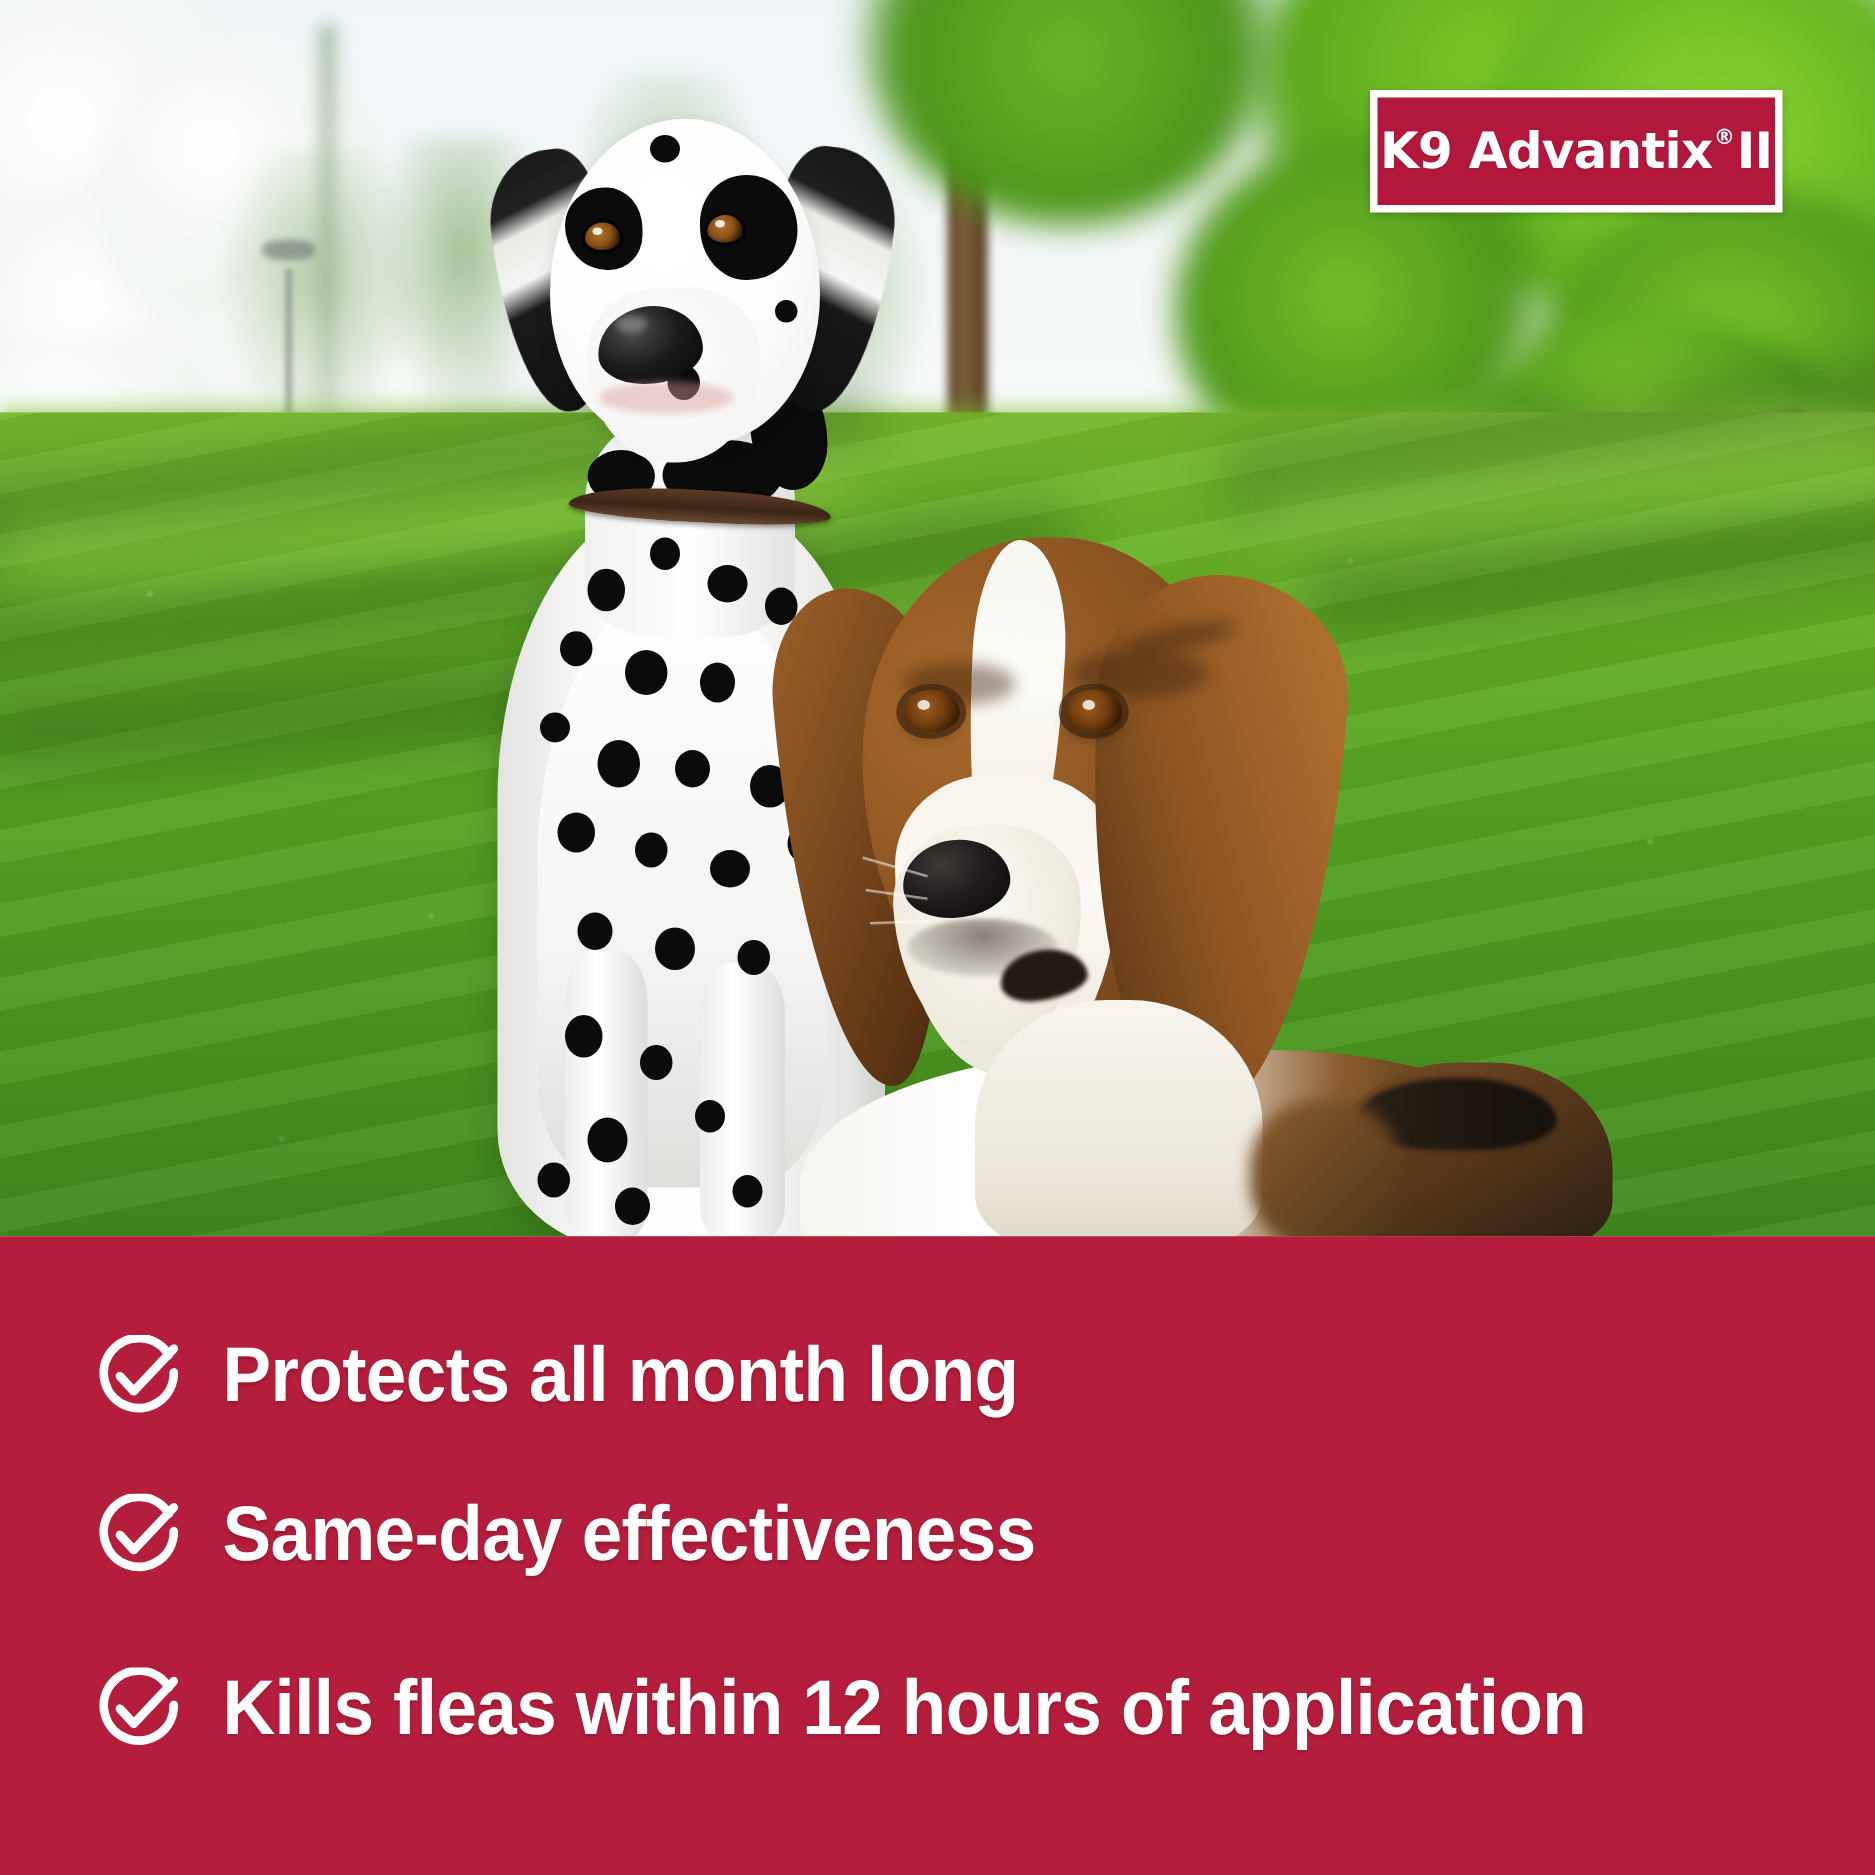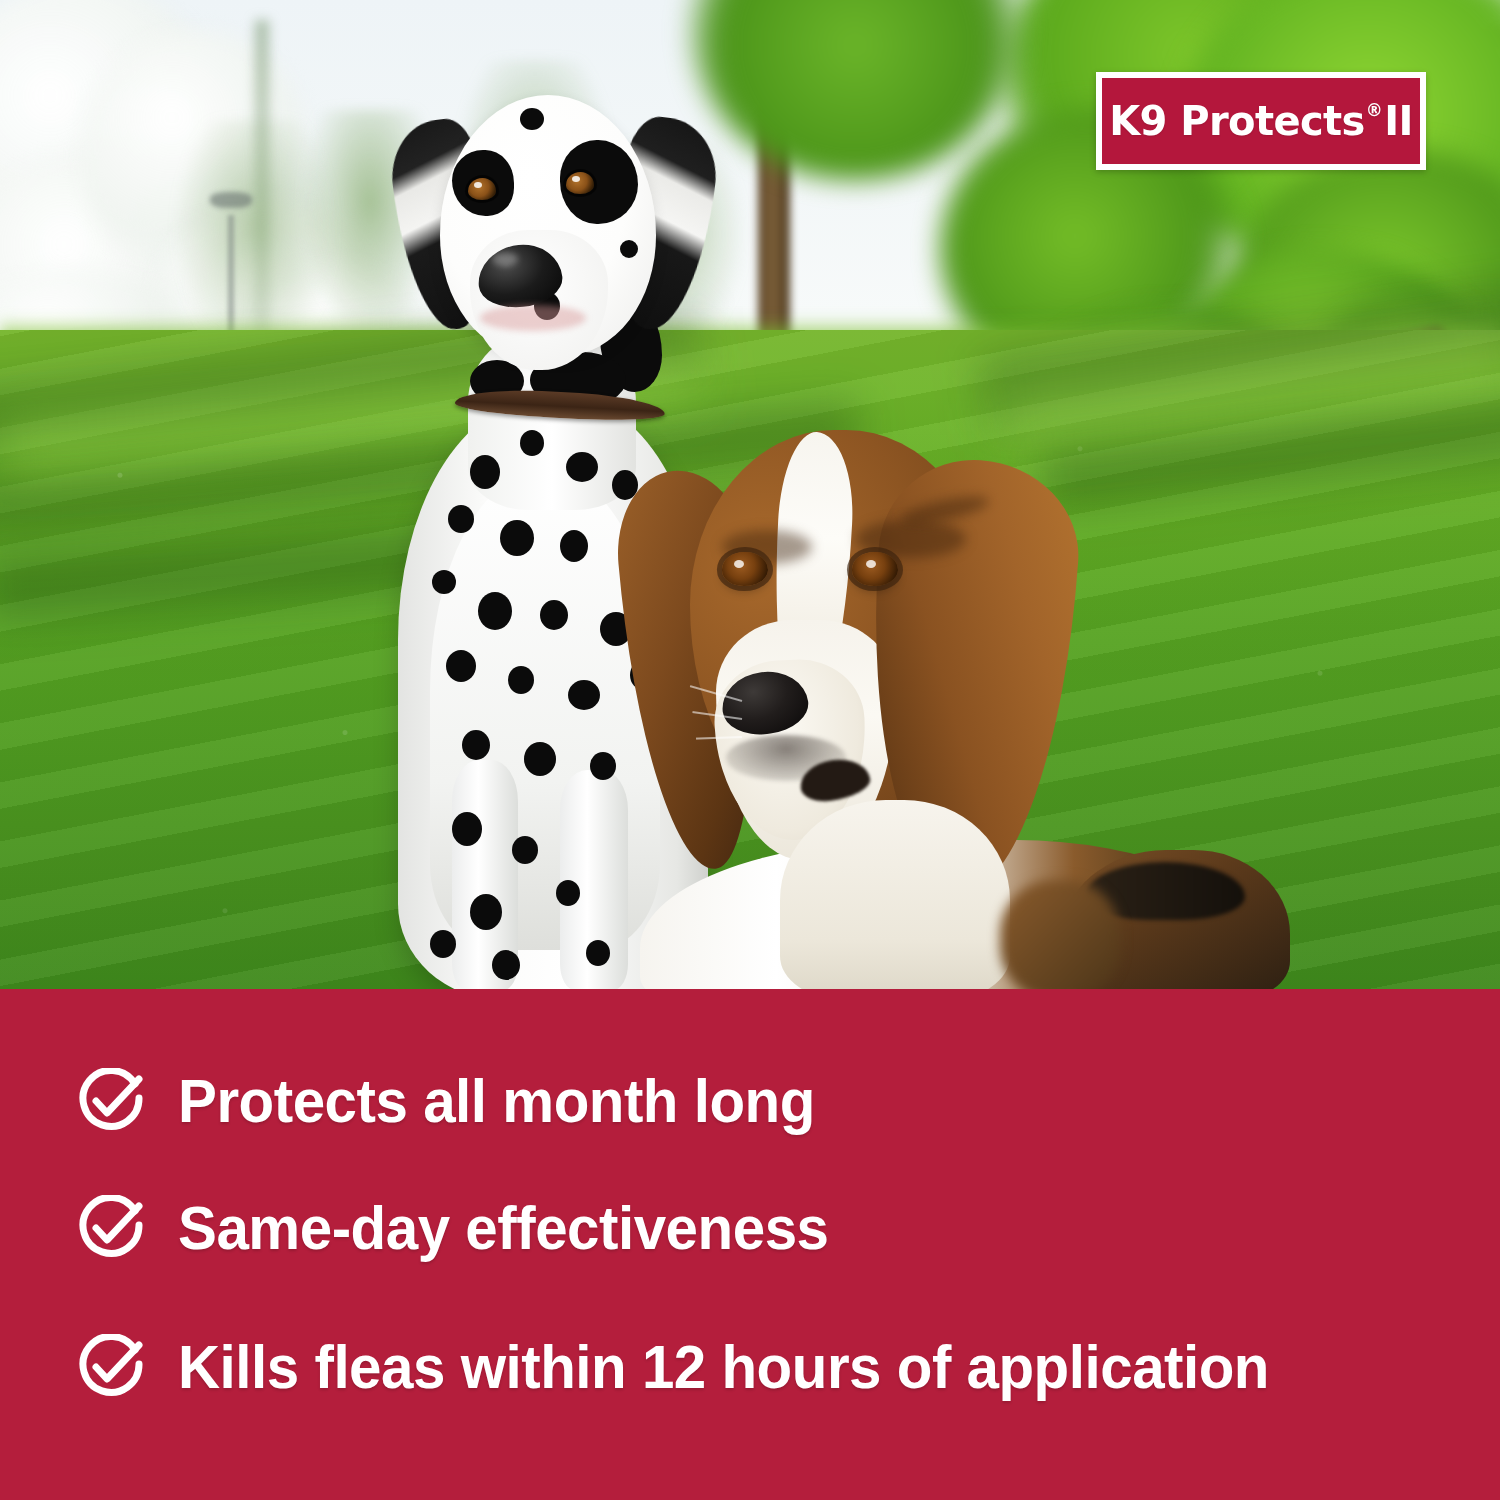--- a/index.html
+++ b/index.html
@@ -486,21 +486,21 @@
       <div class="bas-whisker" style="left:696px;top:736px;width:46px;transform:rotate(-2deg);"></div>
 
       <div style="position:absolute;left:780px;top:800px;width:230px;height:200px;background:linear-gradient(to bottom,#f7f4ed,#ece7da 70%,#ddd7c7);border-radius:46% 46% 28% 28%/50% 50% 22% 22%;"></div>
       <div style="position:absolute;left:1000px;top:880px;width:120px;height:120px;background:linear-gradient(135deg,#8a5b2c,#4a3418);border-radius:45%;filter:blur(6px);"></div>
     </div>
 
   </div>
 
   <div class="logo">
     <div class="logo-inner">
-      <div class="logo-text"><span>K9 Protects</span><span class="reg">®</span><span class="ii">II</span></div>
+      <div class="logo-text"><span>K9 Advantix</span><span class="reg">®</span><span class="ii">II</span></div>
     </div>
   </div>
 
   <div class="banner">
     <div class="bullets">
 
       <div class="bullet-row" style="top:206px;">
         <span>
           <svg class="chk" viewBox="0 0 66 66" aria-hidden="true">
             <path d="M57 16 A28 28 0 1 0 61 30" fill="none" stroke="#ffffff" stroke-width="7" stroke-linecap="round"></path>

